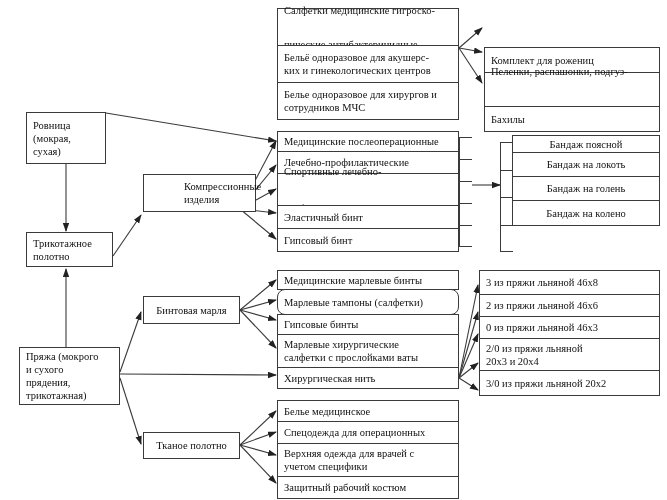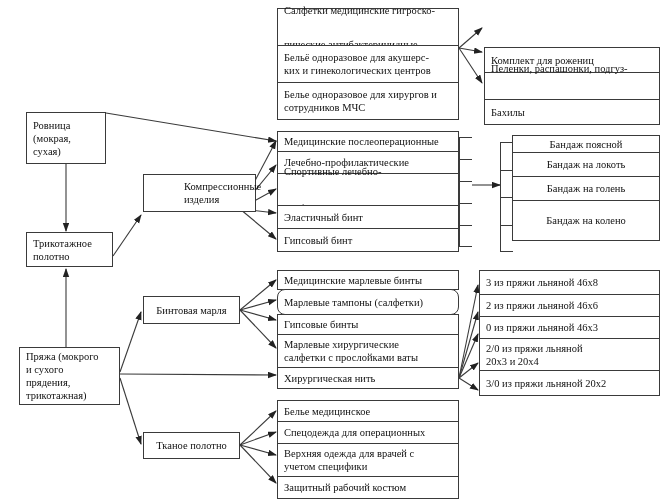--- a/index.html
+++ b/index.html
@@ -174,21 +174,21 @@
     <div class="box left" style="height:38px; margin-top:-1px;">
       <span class="ln">Белье одноразовое для хирургов и</span>
       <span class="ln">сотрудников МЧС</span>
     </div>
   </div>
 
   <div class="stack" style="left:484px; top:15px; width:176px;margin-top:32px;">
     <div class="box left" style="height:26px;">
       <span class="ln">Комплект для рожениц</span>
     </div>
-    <div class="box left" style="height:28px; margin-top:-1px;gap:23px;">
+    <div class="box left" style="height:35px; margin-top:-1px;gap:23px;">
       <span class="ln">Пеленки, распашонки, подгуз-</span>
       <span class="ln">ники и др.</span>
     </div>
     <div class="box left" style="height:26px; margin-top:-1px;">
       <span class="ln">Бахилы</span>
     </div>
   </div>
 
   <div class="stack" style="left:277px; top:131px; width:182px;">
     <div class="box left" style="height:21px;">
@@ -227,21 +227,21 @@
   <div class="stack" style="left:512px; top:135px; width:148px;">
     <div class="box center" style="height:18px;">
       <span class="ln">Бандаж поясной</span>
     </div>
     <div class="box center" style="height:25px; margin-top:-1px;">
       <span class="ln">Бандаж на локоть</span>
     </div>
     <div class="box center" style="height:25px; margin-top:-1px;">
       <span class="ln">Бандаж на голень</span>
     </div>
-    <div class="box center" style="height:41px; margin-top:-1px;align-items:center;">
+    <div class="box center" style="height:26px; margin-top:-1px;align-items:center;">
       <span class="ln">Бандаж на колено</span>
     </div>
   </div>
 
   <div class="stack" style="left:277px; top:270px; width:182px;">
     <div class="box left" style="height:20px;">
       <span class="ln">Медицинские марлевые бинты</span>
     </div>
     <div class="box left" style="height:26px; margin-top:-1px;border-radius:8px;">
       <span class="ln">Марлевые тампоны (салфетки)</span>

